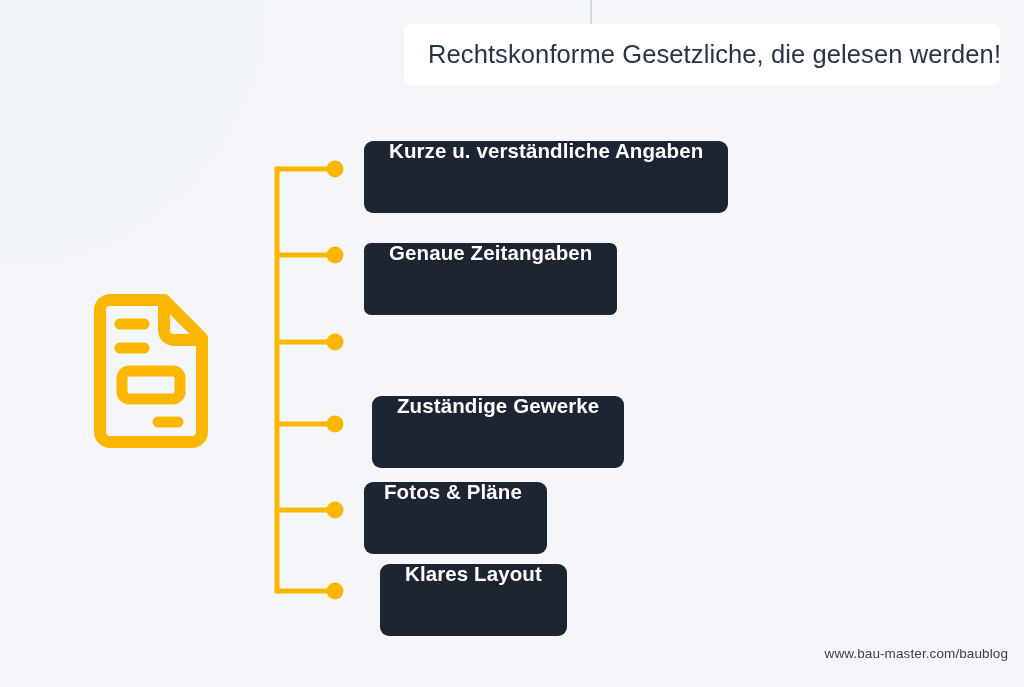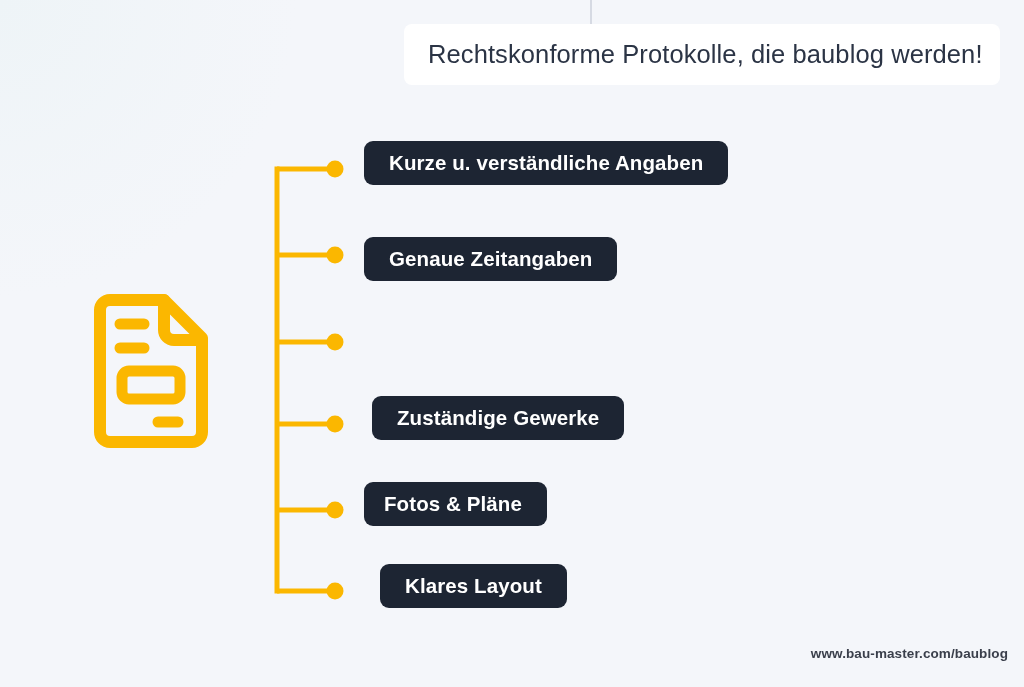--- a/index.html
+++ b/index.html
@@ -76,65 +76,65 @@
     width: 80px;
     height: 460px;
     pointer-events: none;
   }
   #connector svg { display: block; overflow: visible; }
 
   
   .item-box {
     position: absolute;
     left: 364px;
-    height: 44px;
+    height: 72px;
     background: #1d2533;
     border-radius: 9px;
     display: flex;
-    align-items: center;
+    align-items: flex-start;
     box-sizing: border-box;
     padding: 0 25px;
   }
   .item-label {
     font-size: 20.5px;
     font-weight: 700;
     color: #ffffff;
     letter-spacing: 0.1px;
     white-space: nowrap;
     line-height: 1;
   }
 
   #item-0 { top: 141px; }
-  #item-1 { top: 237px; }
+  #item-1 { top: 243px; border-radius: 7px; }
   #item-2 { top: 314px; }
   #item-3 { top: 396px; margin-left: 8px; }
   #item-4 { top: 482px; padding-left: 20px; }
   #item-5 { top: 564px; margin-left: 16px; }
 
   
   #footer-url {
     position: absolute;
     right: 16px;
     top: 646px;
     font-size: 13.5px;
-    font-weight: 700;
+    font-weight: 400;
     color: #3a3f4b;
     letter-spacing: 0.1px;
     white-space: nowrap;
   }
 </style>
 </head>
 <body>
 
 <div id="stage">
 
   <div id="top-tick"></div>
 
   <div id="title-card">
-    <div id="title-text">Rechtskonforme Protokolle, die baublog werden!</div>
+    <div id="title-text">Rechtskonforme Gesetzliche, die gelesen werden!</div>
   </div>
 
   <div id="doc-icon">
     <svg width="120" height="160" viewBox="0 0 120 160" fill="none" xmlns="http://www.w3.org/2000/svg">
 
       <path d="M18 10 H72 L110 48 V142 A10 10 0 0 1 100 152 H18 A10 10 0 0 1 8 142 V20 A10 10 0 0 1 18 10 Z" stroke="#fbb700" stroke-width="12" stroke-linejoin="round" stroke-linecap="round" fill="none"></path>
 
       <path d="M72 10 V40 A10 10 0 0 0 82 50 H110" stroke="#fbb700" stroke-width="12" stroke-linejoin="round" stroke-linecap="round" fill="none"></path>
 
       <path d="M28 34 H52" stroke="#fbb700" stroke-width="11" stroke-linecap="round"></path>

